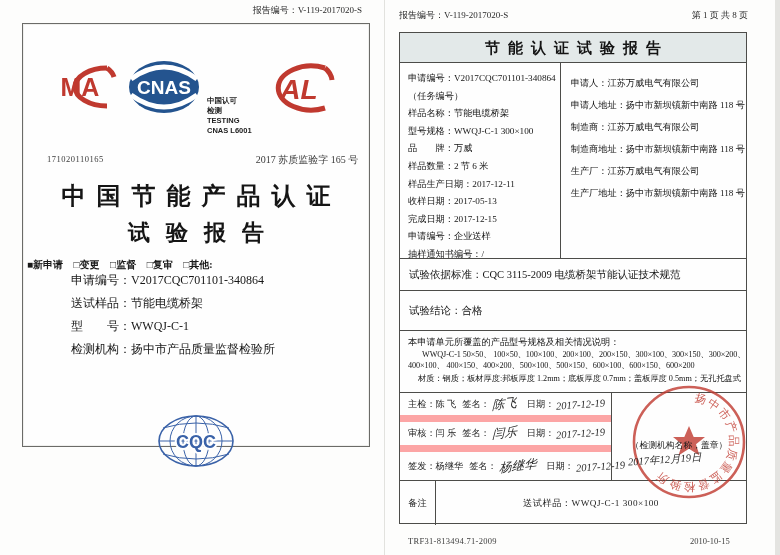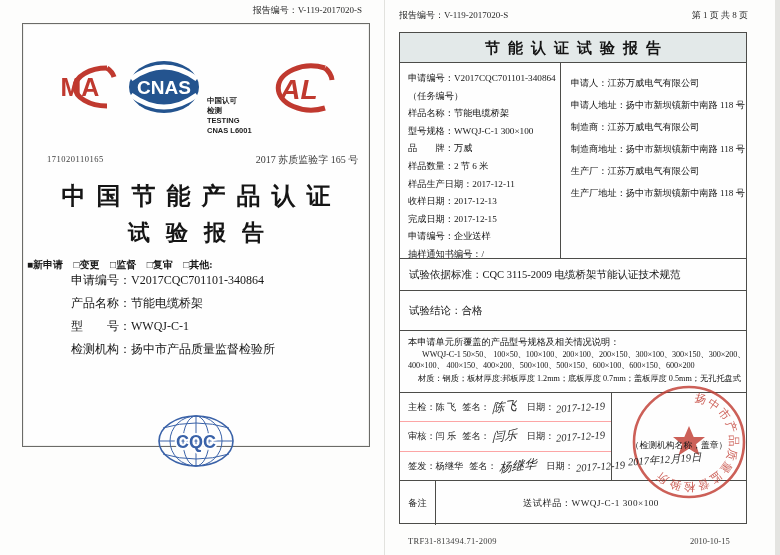--- a/index.html
+++ b/index.html
@@ -42,21 +42,21 @@
   .iline-r { font-size:9.2px; line-height:22px; white-space:nowrap; color:#161616; }
   .r-std { height:32px; line-height:31px; padding-left:9px; font-size:10.5px; color:#141414; }
   .r-concl { height:40px; line-height:39px; padding-left:9px; font-size:10.5px; color:#141414; }
   .r-unit { height:62px; padding:5px 6px 12px 8px; overflow:hidden; }
   .unit-title { font-size:9.2px; color:#161616; }
   .unit-models { font-size:8.2px; letter-spacing:-0.1px; white-space:nowrap; color:#161616; margin-top:0; }
   .unit-models.l1 { padding-left:14px; }
   .unit-mat { font-size:8.2px; white-space:nowrap; color:#161616; margin-top:2px; padding-left:10px; }
   .r-sig { height:88px; display:flex; }
   .sig-left { width:212px; flex:0 0 212px; border-right:1px solid #4c4c49; }
-  .sig-row { height:29.3px; border-bottom:1px solid #fca5a5; display:flex; align-items:center; padding-left:8px; font-size:9.2px; white-space:nowrap; overflow:visible; }
+  .sig-row { height:29.3px; border-bottom:7px solid #fca5a5; display:flex; align-items:center; padding-left:8px; font-size:9.2px; white-space:nowrap; overflow:visible; }
   .sig-row:last-child { border-bottom:none; }
   .sig-role { margin-right:6px; }
   .hand { display:inline-block; font-style:italic; transform:rotate(-7deg) skewX(-8deg); font-size:12.5px; color:#2b2b2b; margin:0 2px; }
   .hand-date { display:inline-block; font-style:italic; transform:rotate(-4deg); font-size:10.5px; color:#2b2b2b; margin-left:2px; }
   .stamp-cell { position:relative; flex:1; overflow:visible; }
   .stamp-caption { position:absolute; left:0; top:47px; width:100%; text-align:center; font-size:8.8px; color:#1a1a1a; }
   .stamp-date { position:absolute; left:14px; top:60px; width:100%; font-size:11px; }
   .stamp-svg { position:absolute; left:18px; top:-10px; }
   .r-remark { height:44px; display:flex; }
   .remark-label { width:36px; flex:0 0 36px; border-right:1px solid #4c4c49; display:flex; align-items:center; justify-content:center; font-size:9.2px; }
@@ -114,21 +114,21 @@
       <span>□变更</span>
       <span>□监督</span>
       <span>□复审</span>
       <span>□其他:</span>
     </div>
 
     <div class="lp-field" style="top:248px;">
       <span>申请编号：</span><span>V2017CQC701101-340864</span>
     </div>
     <div class="lp-field" style="top:271px;">
-      <span>产品名称：</span><span>节能电缆桥架</span>
+      <span>送试样品：</span><span>节能电缆桥架</span>
     </div>
     <div class="lp-field" style="top:294px;">
       <span>型　　号：</span><span>WWQJ-C-1</span>
     </div>
     <div class="lp-field" style="top:317px;">
       <span>检测机构：</span><span>扬中市产品质量监督检验所</span>
     </div>
 
     <div class="cqc-wrap">
       <svg width="78" height="54" viewBox="0 0 78 54">
@@ -153,21 +153,21 @@
 
     <div class="trow r-info">
       <div class="col-l">
         <div class="iline">申请编号：V2017CQC701101-340864</div>
         <div class="iline">（任务编号）</div>
         <div class="iline">样品名称：节能电缆桥架</div>
         <div class="iline">型号规格：WWQJ-C-1 300×100</div>
         <div class="iline">品　　牌：万威</div>
         <div class="iline">样品数量：2 节 6 米</div>
         <div class="iline">样品生产日期：2017-12-11</div>
-        <div class="iline">收样日期：2017-12-13</div>
+        <div class="iline">收样日期：2017-05-13</div>
         <div class="iline">完成日期：2017-12-15</div>
         <div class="iline">申请编号：企业送样</div>
         <div class="iline">抽样通知书编号：/</div>
       </div>
       <div class="col-r">
         <div class="iline-r">申请人：江苏万威电气有限公司</div>
         <div class="iline-r">申请人地址：扬中市新坝镇新中南路 118 号</div>
         <div class="iline-r">制造商：江苏万威电气有限公司</div>
         <div class="iline-r">制造商地址：扬中市新坝镇新中南路 118 号</div>
         <div class="iline-r">生产厂：江苏万威电气有限公司</div>

